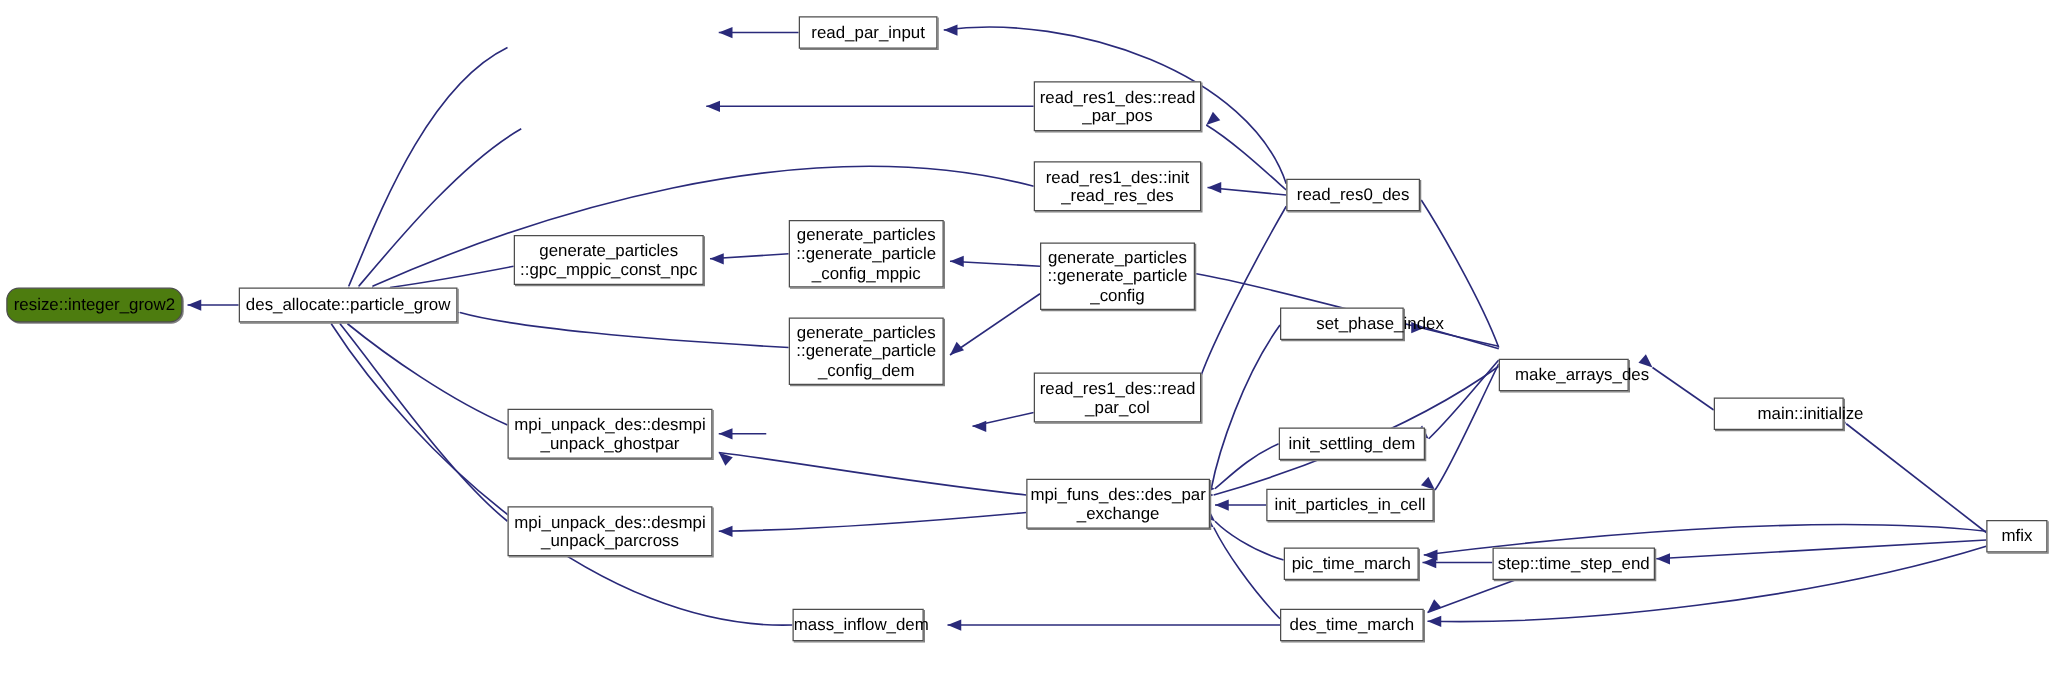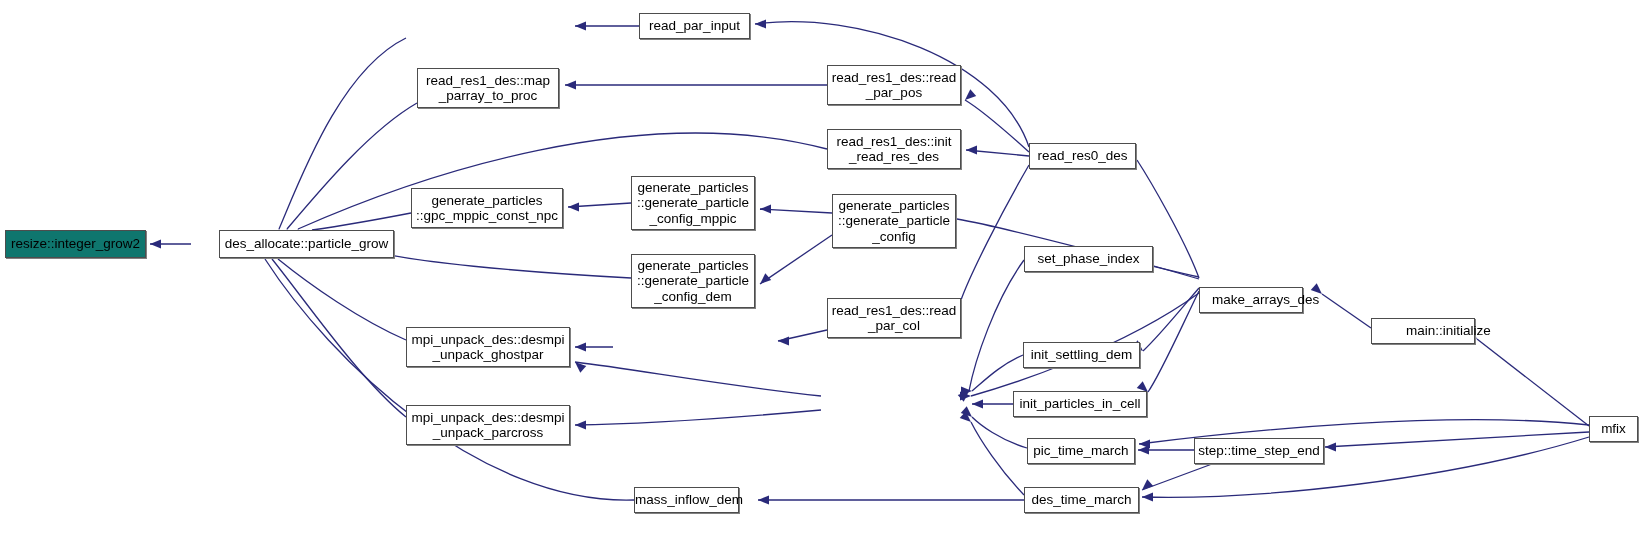--- a/index.html
+++ b/index.html
@@ -35,21 +35,22 @@
     line-height: 15.5px;
     text-align: center;
     display: flex;
     align-items: center;
     justify-content: center;
     white-space: pre;
     letter-spacing: 0px;
     box-shadow: 1px 1px 0 0 #808080;
   }
   .node.highlight {
-    background: #0f766e;
+    background: #4d7c0f;
+    border-radius: 10px;
   }
   .node span {
     display: block;
     width: 100%;
   }
 </style>
 </head>
 <body>
 
 <div id="canvas">
@@ -131,23 +132,21 @@
       <path d="M1212,464 L1142,490" stroke="#2a2a7a" stroke-width="1.3" fill="none"></path>
       <polygon points="1142,490 1147.2850231591362,479.35488233003537 1153.2306742131643,486.11130398234013" fill="#2a2a7a"></polygon>
       <path d="M1589,425 C1450,410 1250,430 1139,444" stroke="#2a2a7a" stroke-width="1.3" fill="none"></path>
       <polygon points="1139,444 1150,439.5 1150,448.5" fill="#2a2a7a"></polygon>
       <path d="M1589,437 C1450,480 1260,500 1142,497" stroke="#2a2a7a" stroke-width="1.3" fill="none"></path>
       <polygon points="1142,497 1153,492.5 1153,501.5" fill="#2a2a7a"></polygon>
       <path d="M1589,432 L1325,447" stroke="#2a2a7a" stroke-width="1.3" fill="none"></path>
       <polygon points="1325,447 1336,442.5 1336,451.5" fill="#2a2a7a"></polygon>
     </svg>
 <div class="node highlight" style="left: 5px; top: 230px; width: 141px; height: 28px;"><span>resize::integer_grow2</span></div>
-    <div class="node" style="left: 191px; top: 230px; width: 175px; height: 28px; margin-left: 28px;"><span>des_allocate::particle_grow</span></div>
-    <div class="node" style="left: 417px; top: 68px; width: 142px; height: 40px;"><span>read_res1_des::map
-_parray_to_proc</span></div>
+    <div class="node" style="left: 191px; top: 230px; width: 175px; height: 28px;"><span>des_allocate::particle_grow</span></div>
     <div class="node" style="left: 411px; top: 188px; width: 152px; height: 40px;"><span>generate_particles
 ::gpc_mppic_const_npc</span></div>
     <div class="node" style="left: 631px; top: 254px; width: 124px; height: 54px;"><span>generate_particles
 ::generate_particle
 _config_dem</span></div>
     <div class="node" style="left: 631px; top: 176px; width: 124px; height: 54px;"><span>generate_particles
 ::generate_particle
 _config_mppic</span></div>
     <div class="node" style="left: 406px; top: 327px; width: 164px; height: 40px;"><span>mpi_unpack_des::desmpi
 _unpack_ghostpar</span></div>
@@ -157,22 +156,24 @@
     <div class="node" style="left: 639px; top: 13px; width: 111px; height: 26px;"><span>read_par_input</span></div>
     <div class="node" style="left: 827px; top: 65px; width: 134px; height: 40px;"><span>read_res1_des::read
 _par_pos</span></div>
     <div class="node" style="left: 827px; top: 129px; width: 134px; height: 40px;"><span>read_res1_des::init
 _read_res_des</span></div>
     <div class="node" style="left: 832px; top: 194px; width: 124px; height: 54px;"><span>generate_particles
 ::generate_particle
 _config</span></div>
     <div class="node" style="left: 827px; top: 298px; width: 134px; height: 40px;"><span>read_res1_des::read
 _par_col</span></div>
+    <div class="node" style="left: 821px; top: 383px; width: 147px; height: 40px;"><span>mpi_funs_des::des_par
+_exchange</span></div>
     <div class="node" style="left: 1029px; top: 143px; width: 107px; height: 26px;"><span>read_res0_des</span></div>
-    <div class="node" style="left: 1024px; top: 246px; width: 129px; height: 26px;"><span>set_phase_index</span></div>
+    <div class="node" style="left: 1024px; top: 246px; width: 99px; height: 26px; padding-left: 28px;"><span>set_phase_index</span></div>
     <div class="node" style="left: 1023px; top: 342px; width: 117px; height: 26px;"><span>init_settling_dem</span></div>
     <div class="node" style="left: 1013px; top: 391px; width: 134px; height: 26px;"><span>init_particles_in_cell</span></div>
     <div class="node" style="left: 1027px; top: 438px; width: 108px; height: 26px;"><span>pic_time_march</span></div>
     <div class="node" style="left: 1024px; top: 487px; width: 115px; height: 26px;"><span>des_time_march</span></div>
     <div class="node" style="left: 1199px; top: 287px; width: 104px; height: 26px; padding-left: 12px;"><span>make_arrays_des</span></div>
     <div class="node" style="left: 1194px; top: 438px; width: 130px; height: 26px;"><span>step::time_step_end</span></div>
     <div class="node" style="left: 1371px; top: 318px; width: 104px; height: 26px; padding-left: 34px;"><span>main::initialize</span></div>
     <div class="node" style="left: 1589px; top: 416px; width: 49px; height: 26px;"><span>mfix</span></div>
   </div>
 

